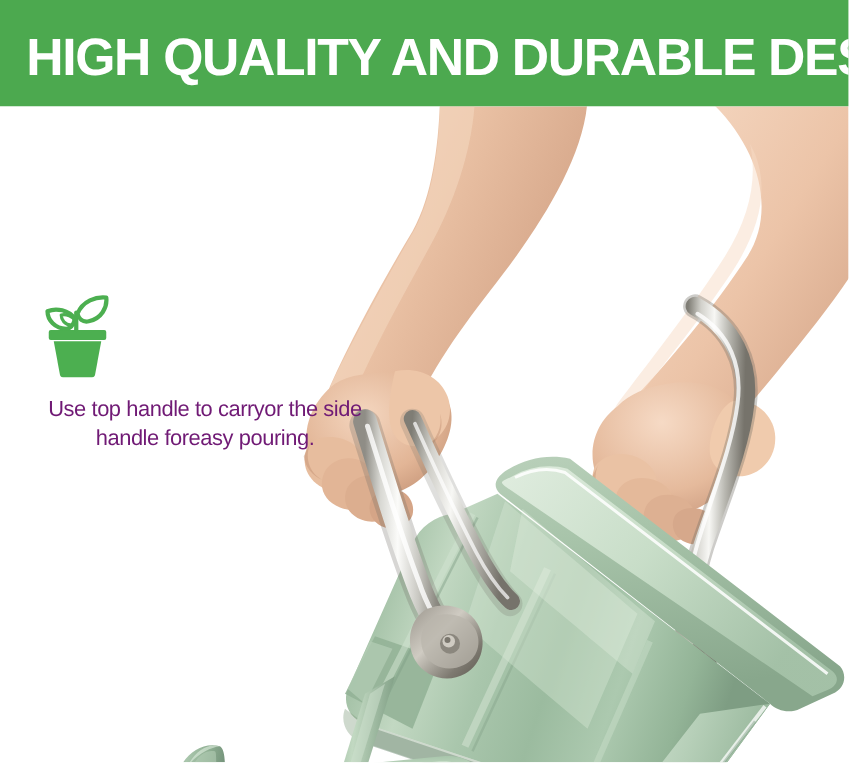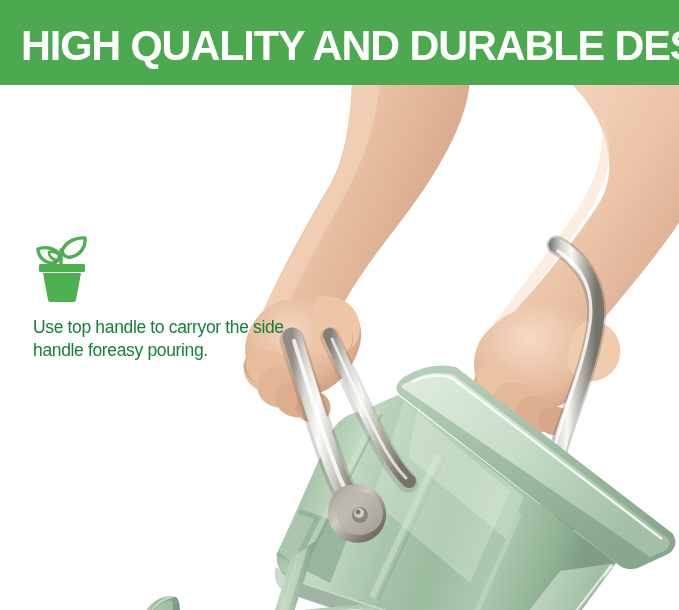--- a/index.html
+++ b/index.html
@@ -344,19 +344,19 @@
 
       <path d="M28,28 L28,14" stroke="#4CAF50" stroke-width="3.4" stroke-linecap="round" fill="none"></path>
 
       <path d="M29,15 C33,5 44,1 52,2 C53,10 48,19 38,21 C33,22 30,19 29,15 Z" fill="none" stroke="#4CAF50" stroke-width="3.4" stroke-linejoin="round"></path>
 
       <path d="M27,19 C22,12 12,10 5,13 C5,20 11,27 20,27 C24,27 26,23 27,19 Z" fill="none" stroke="#4CAF50" stroke-width="3.4" stroke-linejoin="round"></path>
 
       <path d="M28,21 C25,17 20,15 16,16 C16,20 19,24 24,24 C26,24 27,23 28,21 Z" fill="none" stroke="#4CAF50" stroke-width="2.6" stroke-linejoin="round"></path>
     </svg>
 
-    <div id="callout-text" style="color: #15803d;">
+    <div id="callout-text" style="color: #701a75; text-align: center;">
       <span>Use top handle to carryor the</span>
       <span>side handle foreasy pouring.</span>
     </div>
   </div>
 
 </div>
 
 </body></html>

